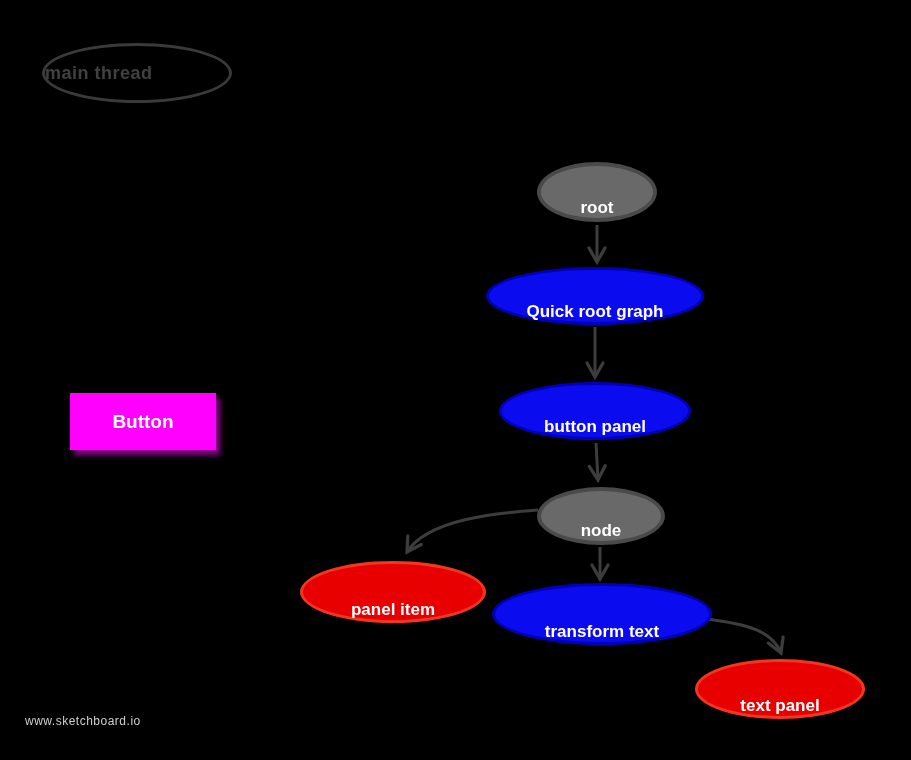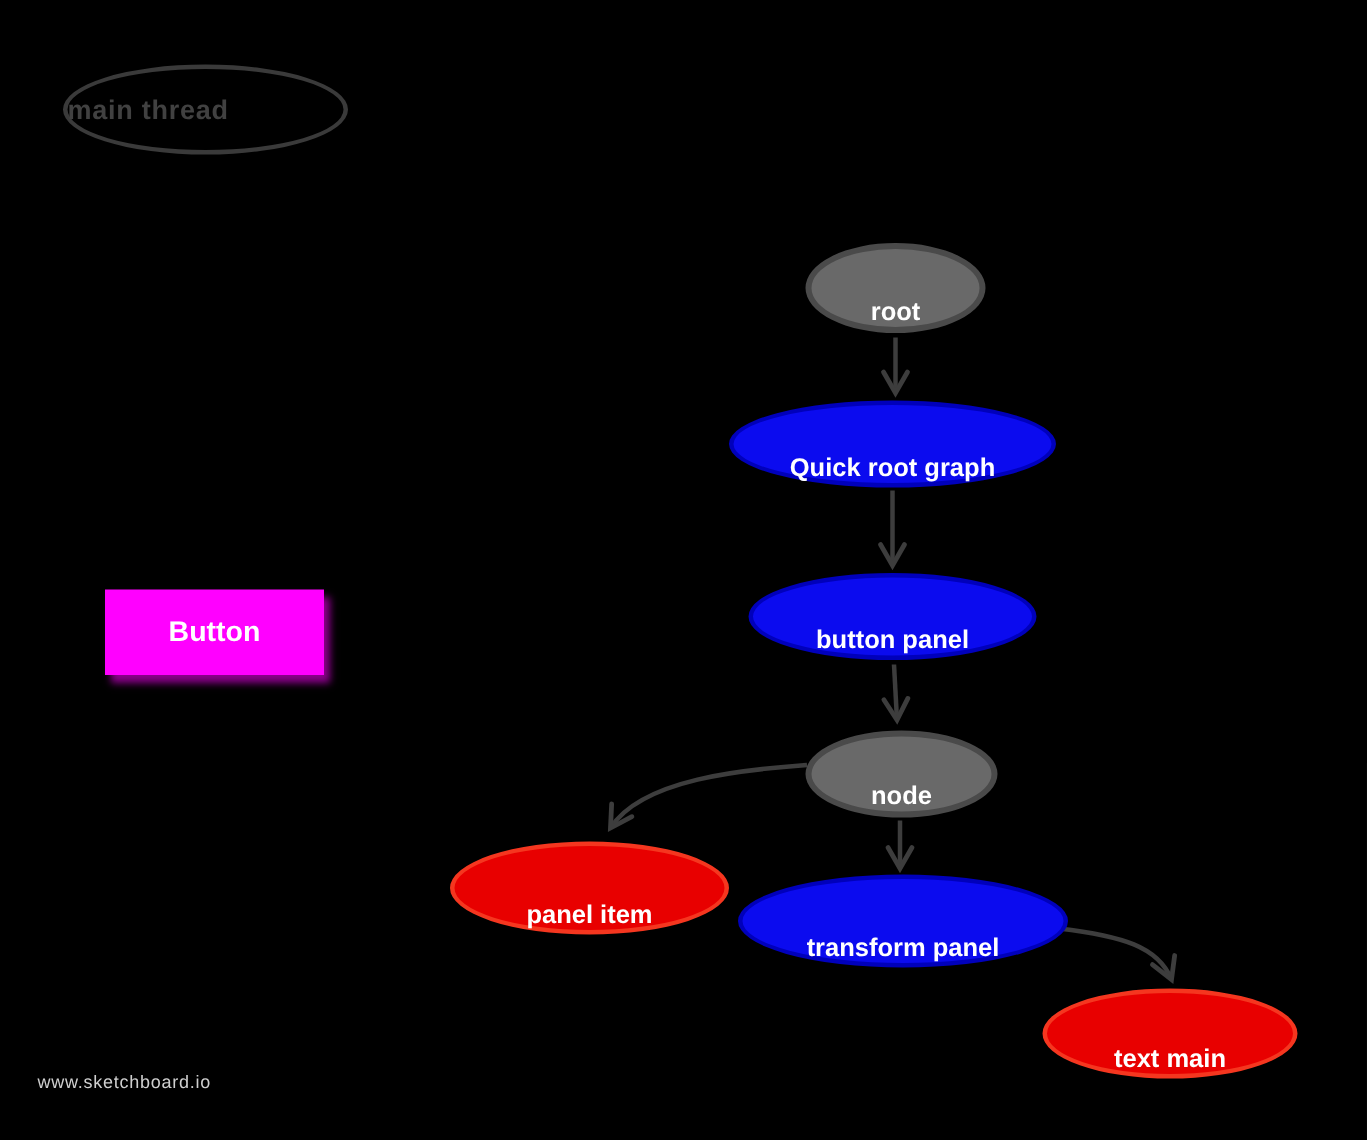--- a/index.html
+++ b/index.html
@@ -135,25 +135,25 @@
 
   <div class="node gray" style="left:537px;top:487px;width:128px;height:58px;">
     <span>node</span>
   </div>
 
   <div class="node red" style="left:300px;top:561px;width:186px;height:62px;">
     <span>panel item</span>
   </div>
 
   <div class="node blue" style="left:492px;top:583px;width:220px;height:62px;">
-    <span>transform panel</span>
+    <span>transform text</span>
   </div>
 
   <div class="node red" style="left:695px;top:659px;width:170px;height:60px;">
-    <span>text main</span>
+    <span>text panel</span>
   </div>
 
   <div class="ui-button">
     <span>Button</span>
   </div>
 
   <div class="watermark">www.sketchboard.io</div>
 
 </div>
 

